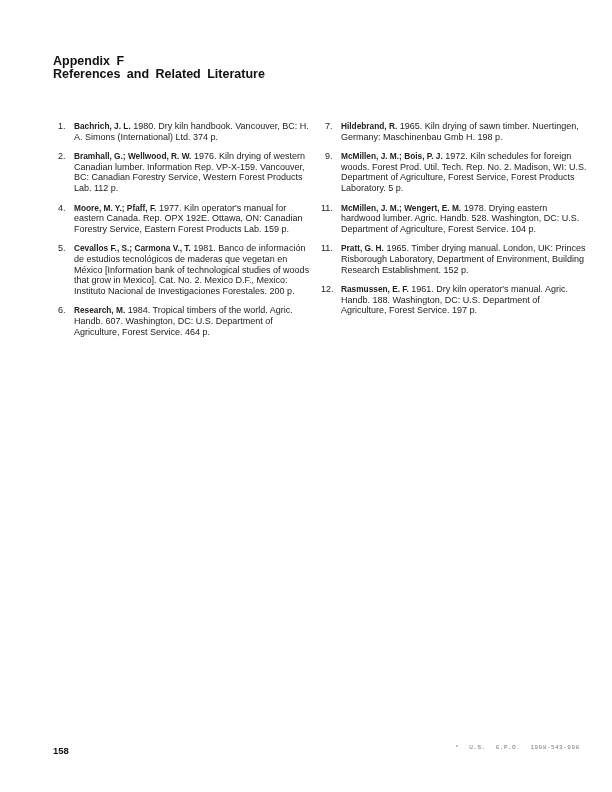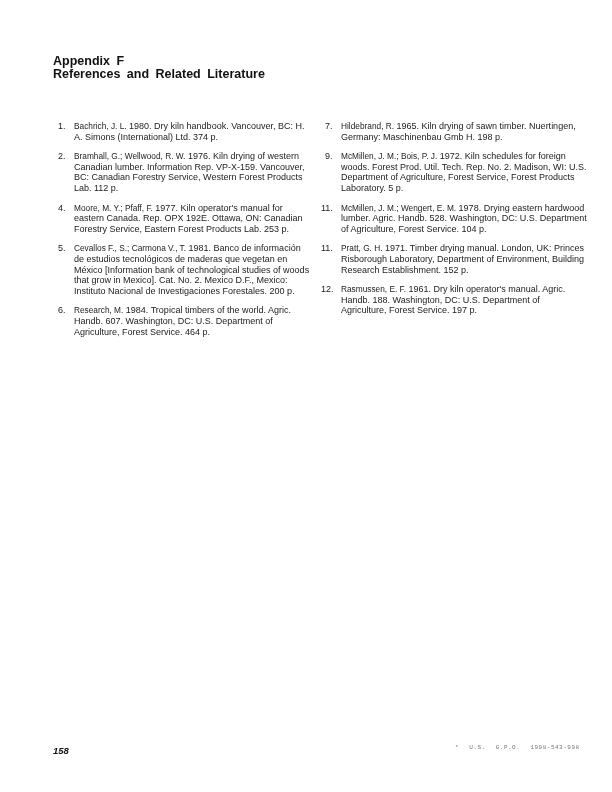--- a/index.html
+++ b/index.html
@@ -7,43 +7,43 @@
          font-family: "Liberation Sans", sans-serif; color: #1a1a1a; }
   .header { position: absolute; left: 53px; top: 55px; font-weight: bold;
             font-size: 12.5px; line-height: 13px; word-spacing: 3px; color: #111; }
   .col { position: absolute; top: 121px; width: 252px; }
   .col.left { left: 58px; }
   .col.right { left: 325px; width: 262px; }
   .ref { font-size: 9px; line-height: 10.6px; margin-bottom: 9px;
          padding-left: 16px; text-indent: -16px; color: #222; }
   .ref .num { display: inline-block; width: 16px; text-indent: 0; }
   .col.right .ref.two .num { margin-left: -4px; width: 20px; }
-  .ref .auth { font-weight: normal; font-size: 8.3px; margin-top: 48px; }
-  .page-num { position: absolute; left: 53px; top: 745px; font-weight: bold; font-size: 9.5px; color: #111; font-style: italic; }
+  .ref .auth { font-weight: bold; font-size: 8.3px; margin-top: 48px; }
+  .page-num { position: absolute; left: 53px; top: 745px; font-weight: bold; font-size: 9.5px; color: #111; }
   .gpo { position: absolute; left: 455px; top: 744px; font-family: "Liberation Mono", monospace;
          font-size: 6px; color: #777; word-spacing: 6px; letter-spacing: 0.5px; }
 </style>
 </head>
 <body>
 
 <div class="header">
   <div>Appendix  F</div>
   <div>References  and  Related  Literature</div>
 </div>
 
 <div class="col left">
   <div class="ref"><span class="num">1.</span><span class="auth">Bachrich, J. L.</span><span> 1980. Dry kiln handbook. Vancouver, BC: H. A. Simons (International) Ltd. 374 p.</span></div>
   <div class="ref"><span class="num">2.</span><span class="auth">Bramhall, G.; Wellwood, R. W.</span><span> 1976. Kiln drying of western Canadian lumber. Information Rep. VP-X-159. Vancouver, BC: Canadian Forestry Service, Western Forest Products Lab. 112 p.</span></div>
-  <div class="ref"><span class="num">4.</span><span class="auth">Moore, M. Y.; Pfaff, F.</span><span> 1977. Kiln operator's manual for eastern Canada. Rep. OPX 192E. Ottawa, ON: Canadian Forestry Service, Eastern Forest Products Lab. 253 p.</span></div>
+  <div class="ref"><span class="num">4.</span><span class="auth">Moore, M. Y.; Pfaff, F.</span><span> 1977. Kiln operator's manual for eastern Canada. Rep. OPX 192E. Ottawa, ON: Canadian Forestry Service, Eastern Forest Products Lab. 159 p.</span></div>
   <div class="ref"><span class="num">5.</span><span class="auth">Cevallos F., S.; Carmona V., T.</span><span> 1981. Banco de información de estudios tecnológicos de maderas que vegetan en México [Information bank of technological studies of woods that grow in Mexico]. Cat. No. 2. Mexico D.F., Mexico: Instituto Nacional de Investigaciones Forestales. 200 p.</span></div>
   <div class="ref"><span class="num">6.</span><span class="auth">Research, M.</span><span> 1984. Tropical timbers of the world. Agric. Handb. 607. Washington, DC: U.S. Department of Agriculture, Forest Service. 464 p.</span></div>
 </div>
 
 <div class="col right">
   <div class="ref"><span class="num">7.</span><span class="auth">Hildebrand, R.</span><span> 1965. Kiln drying of sawn timber. Nuertingen, Germany: Maschinenbau Gmb H. 198 p.</span></div>
   <div class="ref"><span class="num">9.</span><span class="auth">McMillen, J. M.; Bois, P. J.</span><span> 1972. Kiln schedules for foreign woods. Forest Prod. Util. Tech. Rep. No. 2. Madison, WI: U.S. Department of Agriculture, Forest Service, Forest Products Laboratory. 5 p.</span></div>
   <div class="ref two"><span class="num">11.</span><span class="auth">McMillen, J. M.; Wengert, E. M.</span><span> 1978. Drying eastern hardwood lumber. Agric. Handb. 528. Washington, DC: U.S. Department of Agriculture, Forest Service. 104 p.</span></div>
-  <div class="ref two"><span class="num">11.</span><span class="auth">Pratt, G. H.</span><span> 1971. Timber drying manual. London, UK: Princes Risborough Laboratory, Department of Environment, Building Research Establishment. 152 p.</span></div>
+  <div class="ref two"><span class="num">11.</span><span class="auth">Pratt, G. H.</span><span> 1965. Timber drying manual. London, UK: Princes Risborough Laboratory, Department of Environment, Building Research Establishment. 152 p.</span></div>
   <div class="ref two"><span class="num">12.</span><span class="auth">Rasmussen, E. F.</span><span> 1961. Dry kiln operator's manual. Agric. Handb. 188. Washington, DC: U.S. Department of Agriculture, Forest Service. 197 p.</span></div>
 </div>
 
 <div class="page-num">158</div>
 <div class="gpo">*  U.S.  G.P.O.  1998-543-998</div>
 
 </body></html>

